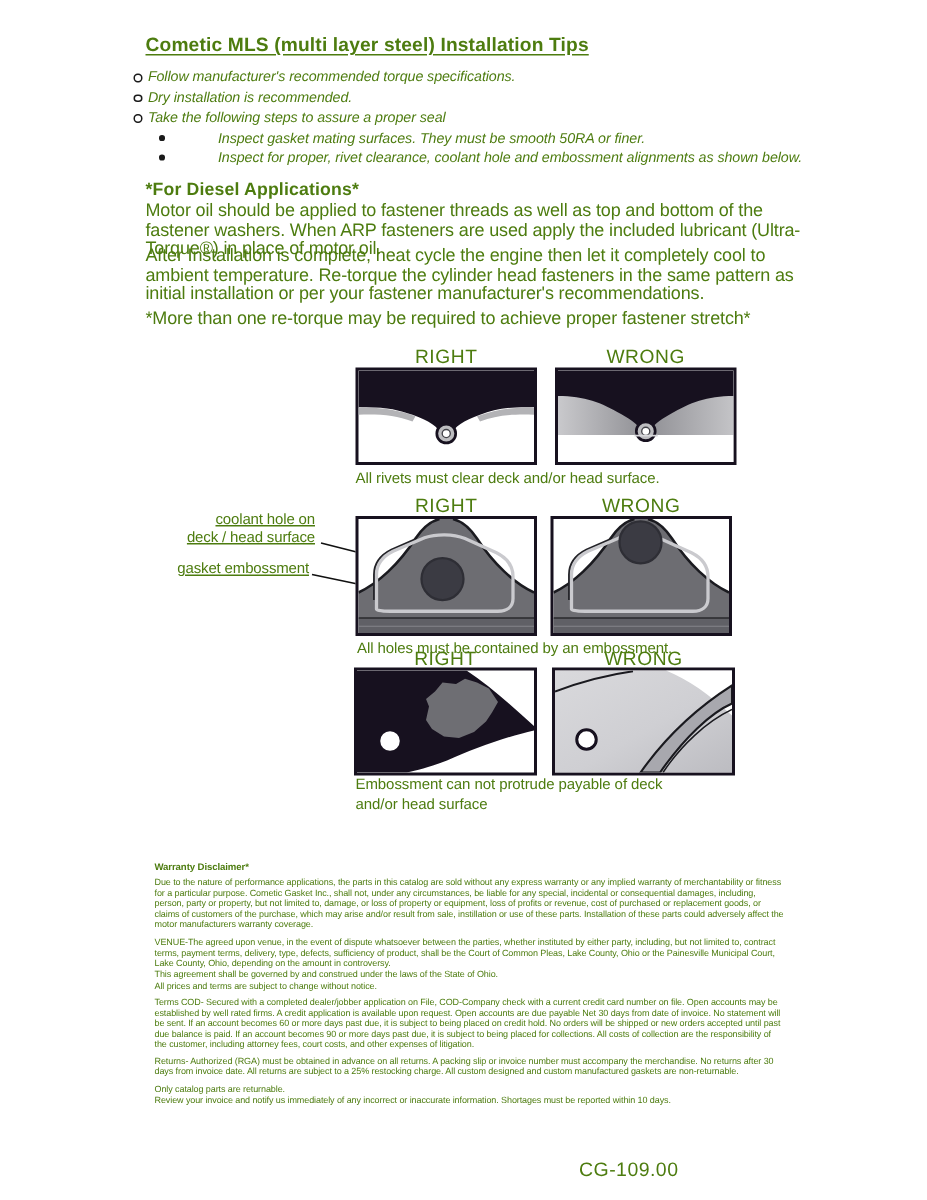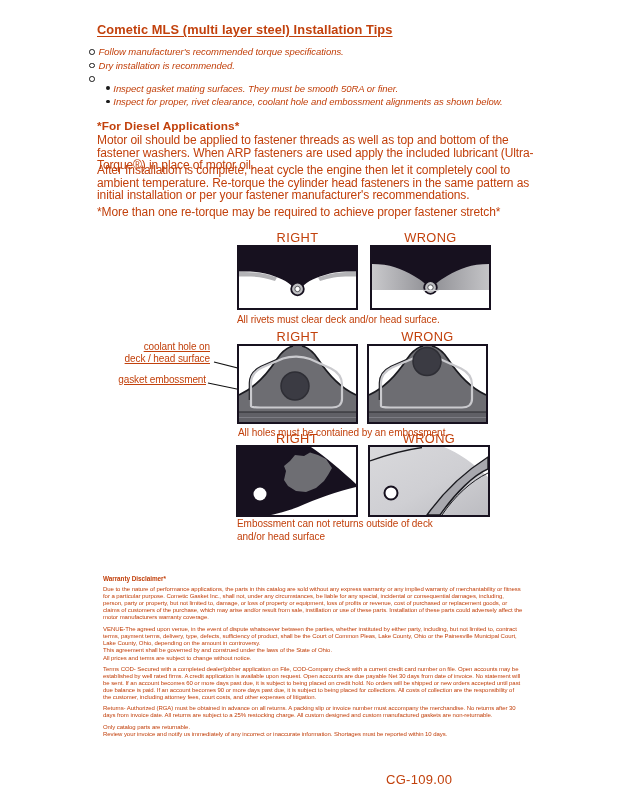--- a/index.html
+++ b/index.html
@@ -1,28 +1,28 @@
 <!DOCTYPE html>
 <html><head>
 <meta charset="utf-8">
 <style>
   html,body{margin:0;padding:0;background:#ffffff;}
   #page{
     position:relative;width:618px;height:800px;background:#fff;overflow:hidden;
-    font-family:"Liberation Sans",sans-serif;color:#c2410c;
+    font-family:"Liberation Sans",sans-serif;color:#4d7c0f;
   }
   .abs{position:absolute;}
   
   .doc-title{font-size:12.8px;font-weight:bold;text-decoration:underline;text-underline-offset:2px;letter-spacing:0.1px;}
   
   .bullets{font-size:9.5px;line-height:13.5px;letter-spacing:-0.05px;width:450px;}
   .brow{display:flex;font-style:italic;}
   .mark-o{flex:0 0 auto;width:3.6px;height:3.6px;border:1px solid #1a1a1a;border-radius:50%;margin:4.2px 4px 0 0;}
   .mark-f{flex:0 0 auto;width:3.8px;height:3.8px;background:#1a1a1a;border-radius:50%;margin:4.4px 3.5px 0 0;}
-  .sub{margin-left:17px;}
+  .sub{margin-left:17px;gap:32px;}
   .h2{font-size:11.8px;font-weight:bold;letter-spacing:0.1px;}
   .body-p{font-size:12px;line-height:12.6px;letter-spacing:-0.1px;width:444px;}
   
   .dlabel{font-size:12.8px;letter-spacing:0.4px;text-align:center;}
   .panel{box-sizing:border-box;border:2px solid #17111f;background:#fff;}
   .panel svg{display:block;}
   .caption{font-size:10px;line-height:12.5px;letter-spacing:-0.05px;}
   .ann{font-size:10px;line-height:11.5px;text-align:right;letter-spacing:-0.1px;text-decoration:underline;}
   
   .fineprint{font-size:6px;line-height:6.9px;letter-spacing:-0.06px;width:420px;}
@@ -40,20 +40,21 @@
     <div class="brow">
         <span class="mark-o"></span>
         <span>Follow manufacturer's recommended torque specifications.</span>
       </div>
     <div class="brow">
         <span class="mark-o"></span>
         <span>Dry installation is recommended.</span>
       </div>
     <div class="brow">
         <span class="mark-o"></span>
+        <span>Take the following steps to assure a proper seal</span>
       </div>
     <div class="brow sub">
         <span class="mark-f"></span>
         <span>Inspect gasket mating surfaces.  They must be smooth 50RA or finer.</span>
       </div>
     <div class="brow sub">
         <span class="mark-f"></span>
         <span>Inspect for proper, rivet clearance, coolant hole and embossment alignments as shown below.</span>
       </div>
   </div>
@@ -163,21 +164,21 @@
       <rect x="0" y="0" width="118" height="68" fill="url(#g3w)"></rect>
       <path d="M74,0 H118 V30 C103,16 89,6 74,0 Z" fill="#ffffff"></path>
       <path d="M0,14 C16,8 34,3 52,0.5" fill="none" stroke="#1a1a1f" stroke-width="1.3"></path>
       <path d="M118,10 C96,24 74,44 57,68 L70,68 C86,45 104,28 118,22 Z" fill="#a8a8ae" stroke="#1a1a1f" stroke-width="1.4"></path>
       <path d="M118,26 C101,34 84,50 72,68" fill="none" stroke="#1a1a1f" stroke-width="1"></path>
       <circle cx="21" cy="46" r="6.5" fill="#ffffff" stroke="#17111f" stroke-width="2"></circle>
     </svg>
   </div>
 
   <div class="abs caption" style="left:237px;top:518px;width:300px;">
-    <div>Embossment can not returns outside of deck</div>
+    <div>Embossment can not protrude payable of deck</div>
     <div>and/or head surface</div>
   </div>
 
   <div class="abs fineprint fineprint-h" style="left:103px;top:576px;">Warranty Disclaimer*</div>
   <div class="abs fineprint" style="left:103px;top:586px;">Due to the nature of performance applications, the parts in this catalog are sold without any express warranty or any implied warranty of merchantability or fitness for a particular purpose.  Cometic Gasket Inc., shall not, under any circumstances, be liable for any special, incidental or consequential damages, including, person, party or property, but not limited to, damage, or loss of property or equipment, loss of profits or revenue, cost of purchased or replacement goods, or claims of customers of the purchase, which may arise and/or result from sale, instillation or use of these parts.  Installation of these parts could adversely affect the motor manufacturers warranty coverage.</div>
   <div class="abs fineprint" style="left:103px;top:626px;">
     <div>VENUE-The agreed upon venue, in the event of dispute whatsoever between the parties, whether instituted by either party, including, but not limited to, contract terms, payment terms, delivery, type, defects, sufficiency of product, shall be the Court of Common Pleas, Lake County, Ohio or the Painesville Municipal Court, Lake County, Ohio, depending on the amount in controversy.</div>
     <div>This agreement shall be governed by and construed under the laws of the State of Ohio.</div>
   </div>
   <div class="abs fineprint" style="left:103px;top:655px;">All prices and terms are subject to change without notice.</div>

